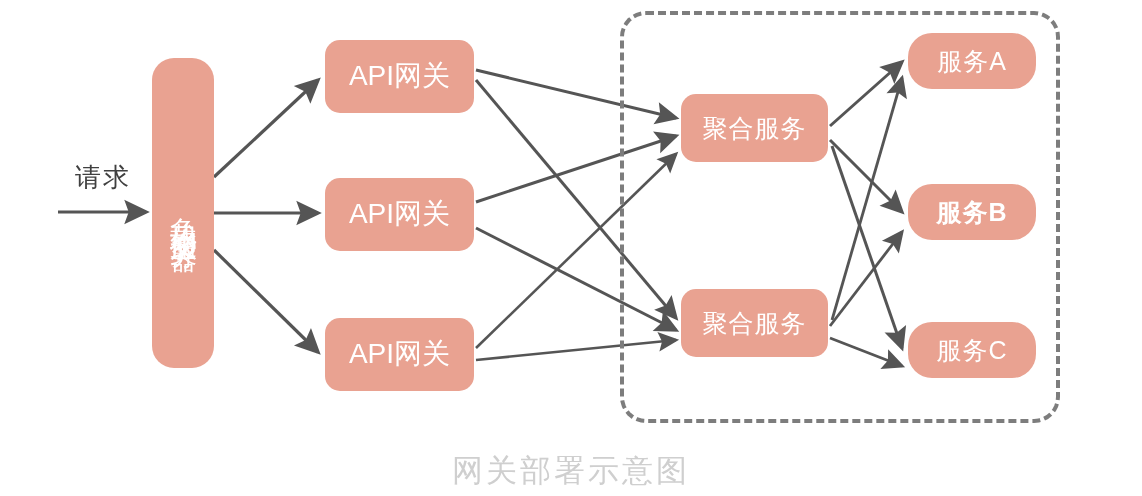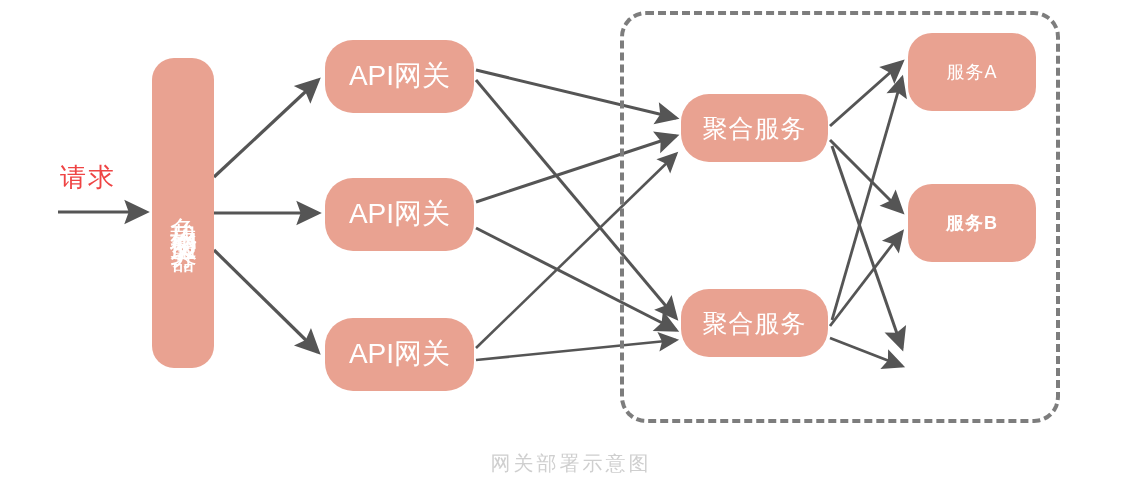--- a/index.html
+++ b/index.html
@@ -25,21 +25,21 @@
     left: 0;
     top: 0;
     width: 1142px;
     height: 496px;
     pointer-events: none;
   }
   .node {
     position: absolute;
     box-sizing: border-box;
     background: #e9a291;
-    border-radius: 28px;
+    border-radius: 15px;
     color: #ffffff;
     display: flex;
     align-items: center;
     justify-content: center;
     text-align: center;
     letter-spacing: 1px;
     font-weight: 400;
     font-family: "Liberation Sans", "DejaVu Sans", sans-serif;
   }
   .node-label {
@@ -81,23 +81,23 @@
     font-size: 25px;
     letter-spacing: 1px;
   }
   #node-aggregator-1 { top: 94px; }
   #node-aggregator-2 { top: 289px; }
 
   
   .node-service {
     left: 908px;
     width: 128px;
-    height: 78px;
+    height: 56px;
     border-radius: 24px;
-    font-size: 18px;
+    font-size: 25px;
     letter-spacing: 1px;
   }
   #node-service-a { top: 33px; }
   #node-service-b { top: 184px; font-weight: bold; }
   #node-service-c { top: 322px; }
 
   
   #cluster-boundary {
     position: absolute;
     left: 620px;
@@ -105,35 +105,35 @@
     width: 440px;
     height: 412px;
     box-sizing: border-box;
     border: 4px dashed #7d7d7d;
     border-radius: 26px;
     background: transparent;
   }
   
   #request-label {
     position: absolute;
-    left: 60px;
+    left: 75px;
     top: 160px;
     font-size: 26px;
-    color: #ef4444;
+    color: #404040;
     letter-spacing: 2px;
     white-space: nowrap;
   }
   
   #diagram-caption {
     position: absolute;
     left: 0;
     top: 450px;
     width: 1142px;
     text-align: center;
-    font-size: 20px;
+    font-size: 31px;
     color: #cfcfcf;
     letter-spacing: 3px;
   }
 </style>
 </head>
 <body>
 
 <div id="diagram-root">
 
   <svg id="edges-layer" viewBox="0 0 1142 496" width="1142" height="496">
@@ -221,16 +221,19 @@
   <div class="node node-aggregator" id="node-aggregator-2">
     <span class="node-label">聚合服务</span>
   </div>
 
   <div class="node node-service" id="node-service-a">
     <span class="node-label">服务A</span>
   </div>
   <div class="node node-service" id="node-service-b">
     <span class="node-label">服务B</span>
   </div>
+  <div class="node node-service" id="node-service-c">
+    <span class="node-label">服务C</span>
+  </div>
 
   <div id="diagram-caption">网关部署示意图</div>
 
 </div>
 
 </body></html>

